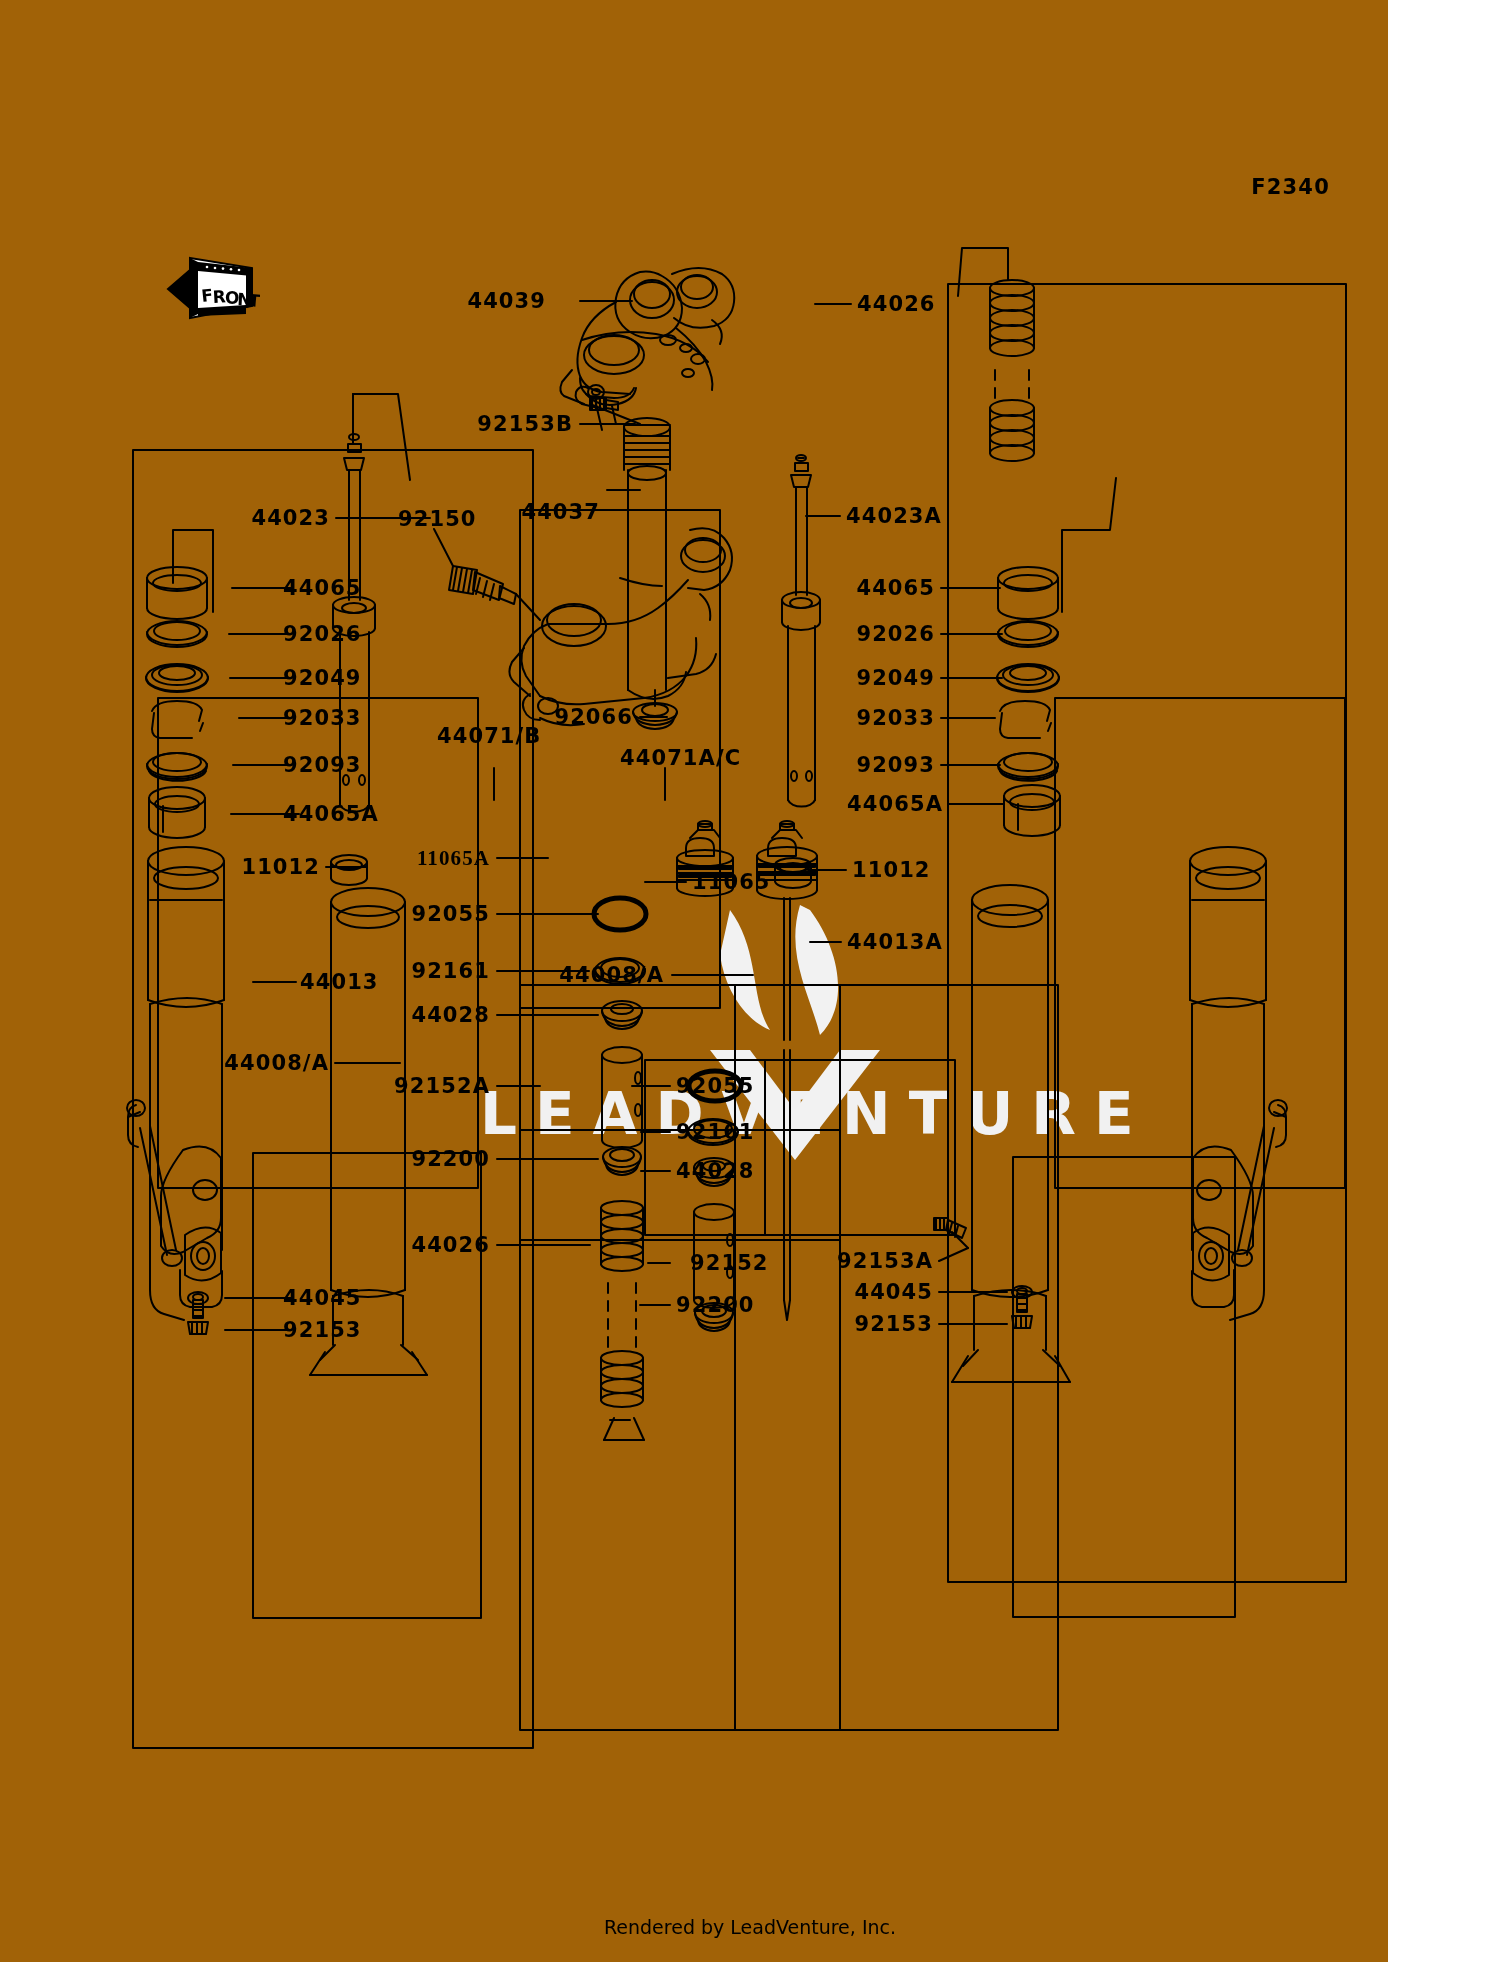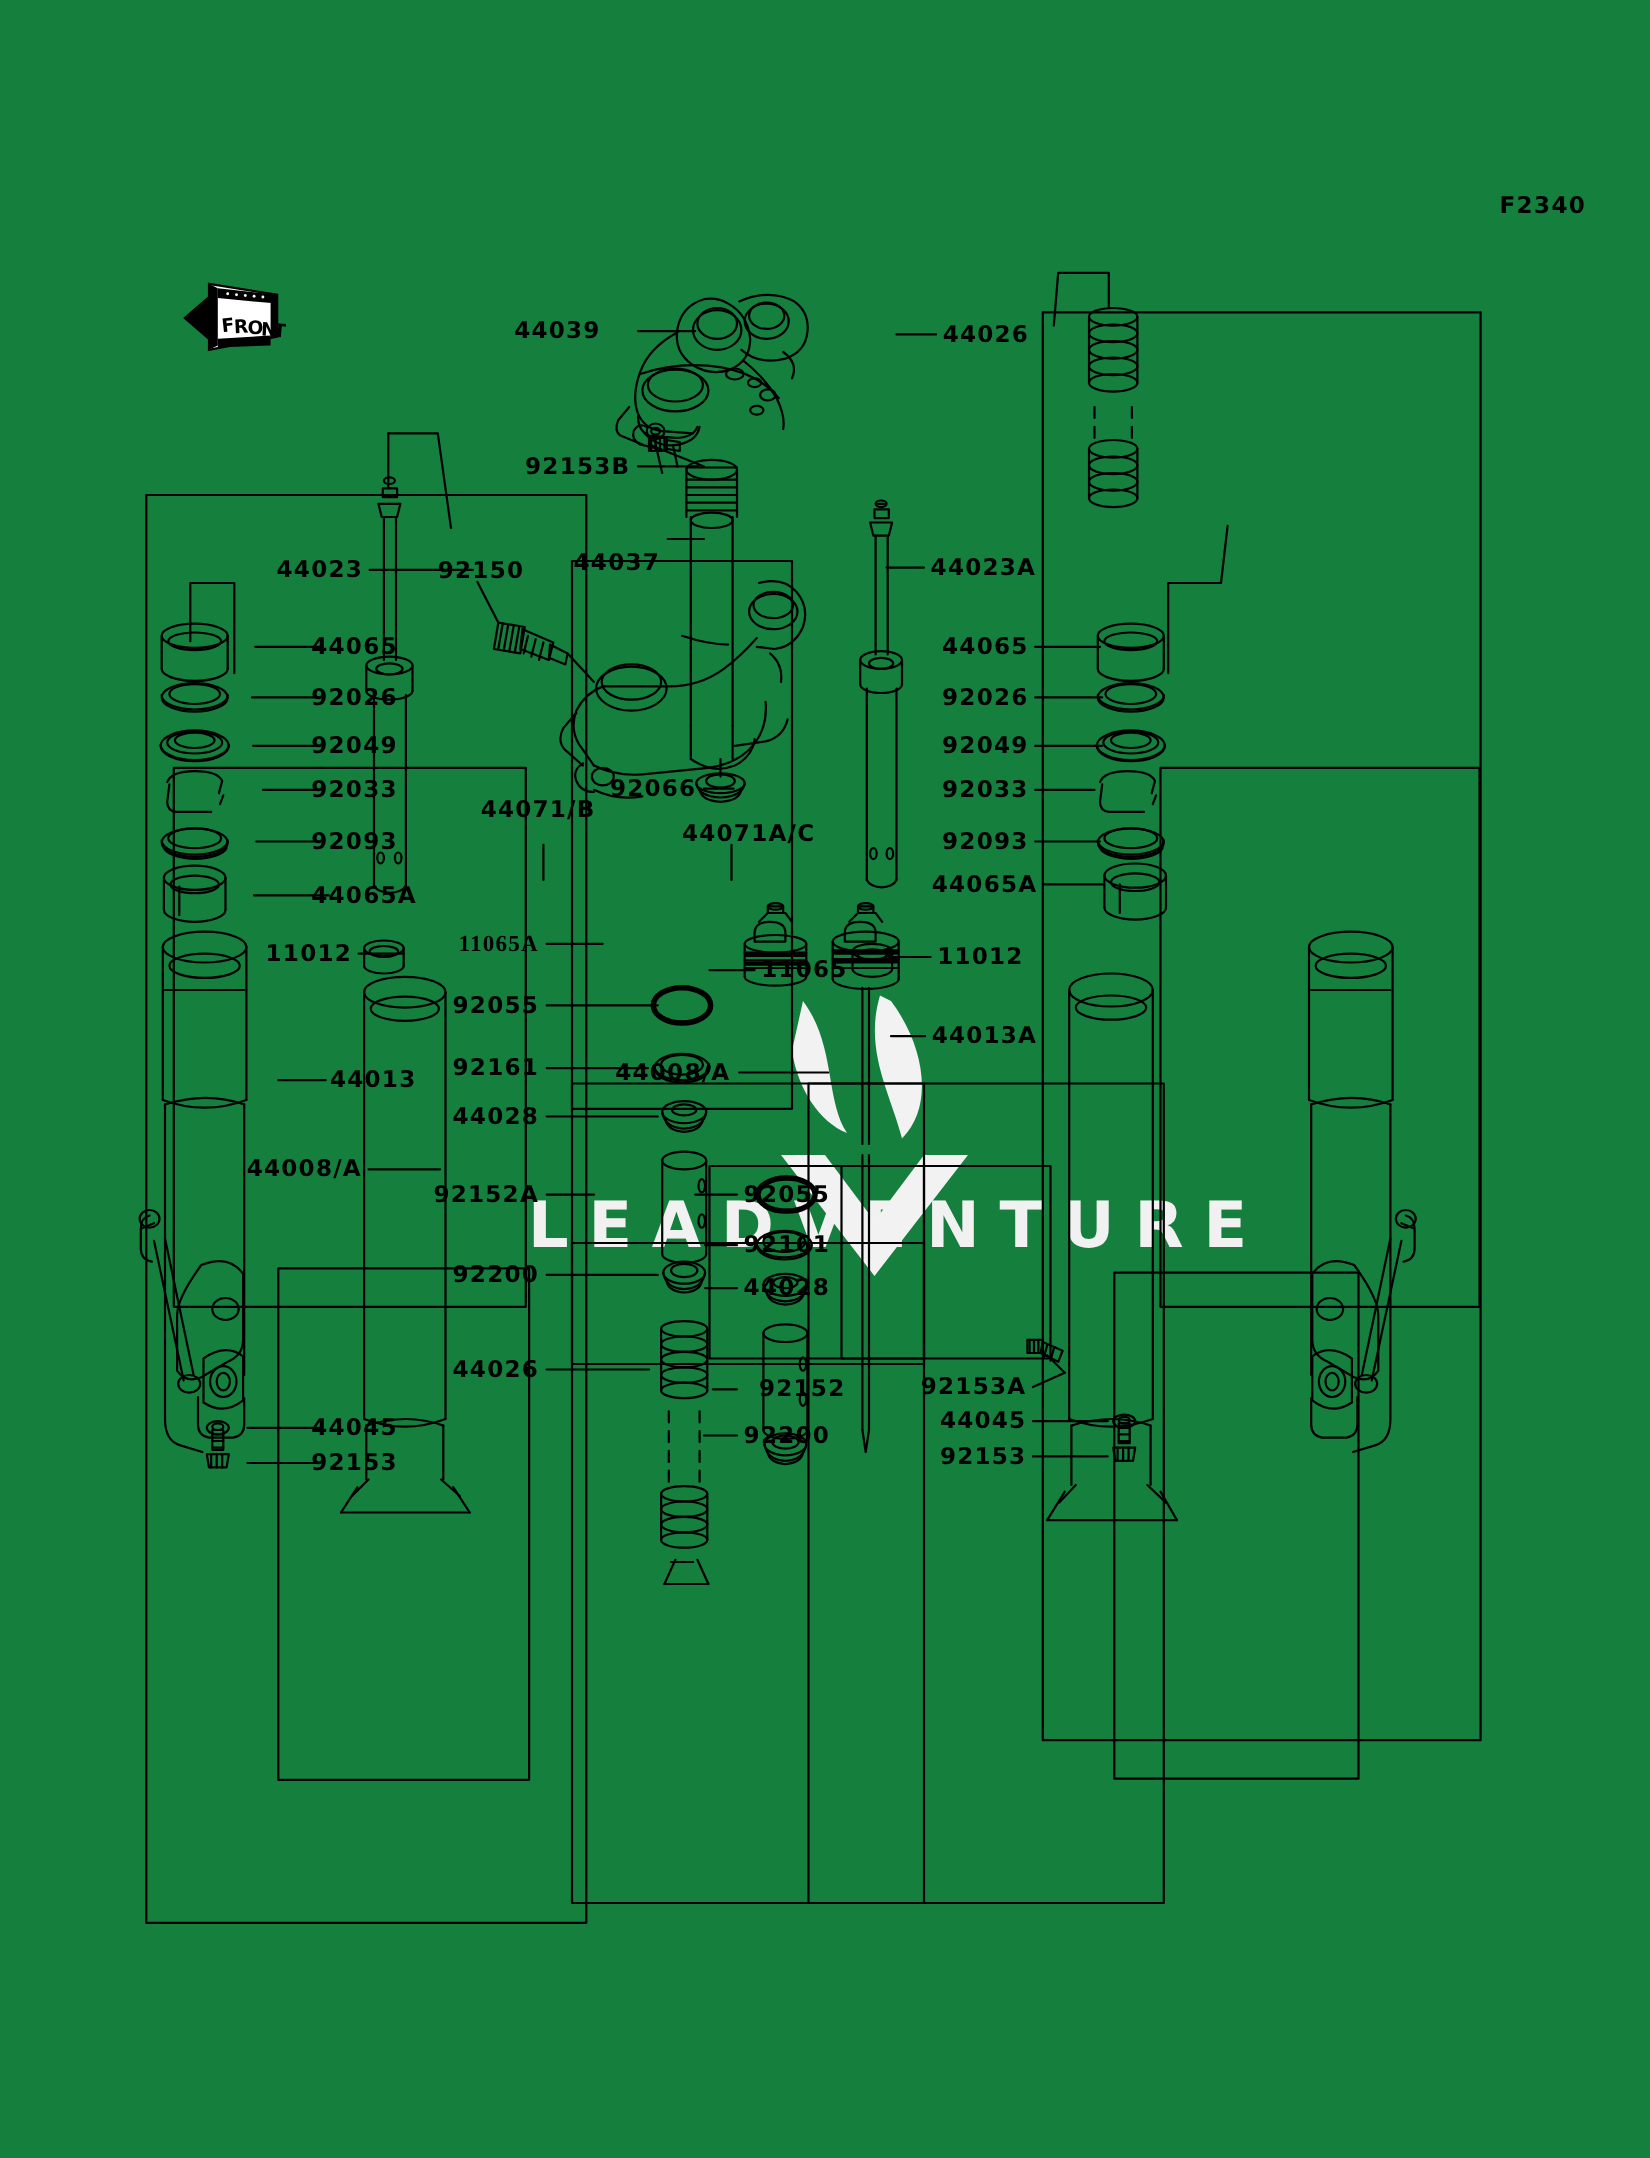--- a/index.html
+++ b/index.html
@@ -6,23 +6,23 @@
   html, body {
     margin: 0;
     padding: 0;
     background: #ffffff;
   }
   body {
     font-family: "DejaVu Sans", "Liberation Sans", sans-serif;
   }
   #page {
     position: relative;
-    width: 1500px;
+    width: 1388px;
     height: 1962px;
-    background: #15803d;
+    background: #a16207;
     overflow: hidden;
   }
   #diagram-svg {
     position: absolute;
     left: 0;
     top: 0;
     width: 1500px;
     height: 1962px;
   }
   .lbl {
@@ -592,13 +592,14 @@
       <div class="lbl r" style="left: 935px; top: 718px;">92033</div>
       <div class="lbl r" style="left: 935px; top: 765px;">92093</div>
       <div class="lbl r" style="left: 943px; top: 804px;">44065A</div>
       <div class="lbl l" style="left: 852px; top: 870px;">11012</div>
       <div class="lbl l" style="left: 847px; top: 942px;">44013A</div>
       <div class="lbl r" style="left: 933px; top: 1261px;">92153A</div>
       <div class="lbl r" style="left: 933px; top: 1292px;">44045</div>
       <div class="lbl r" style="left: 933px; top: 1324px;">92153</div>
     </div>
 
+  <div id="footer">Rendered by LeadVenture, Inc.</div>
 </div>
 
 </body></html>

